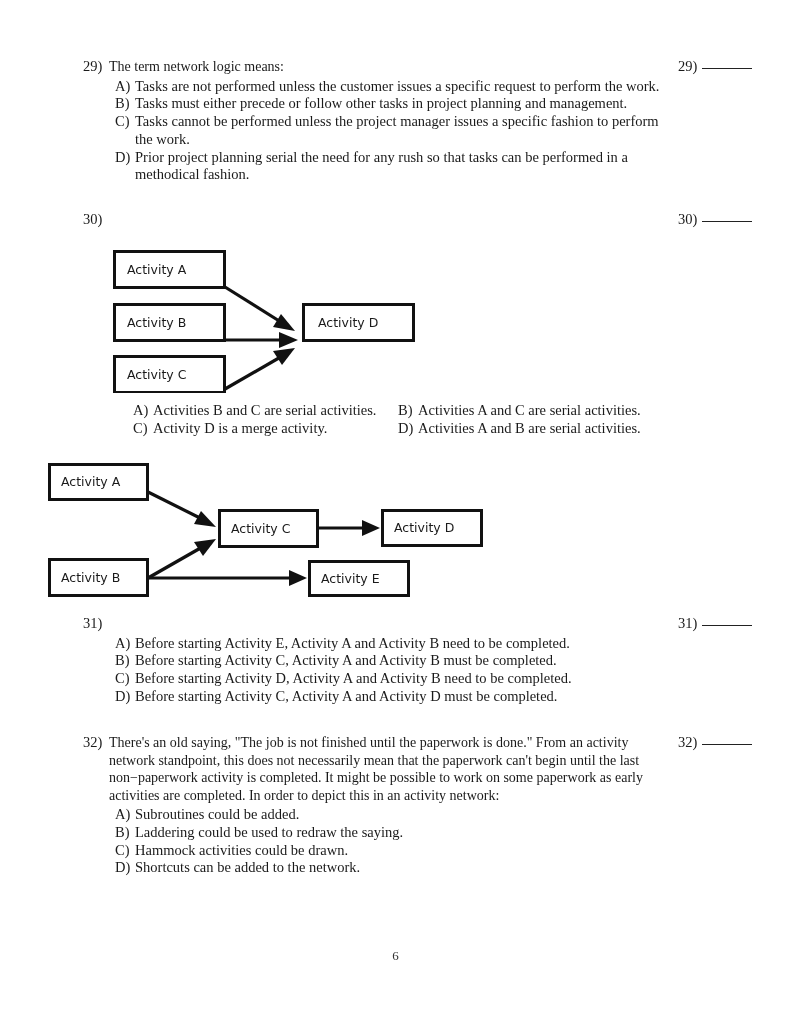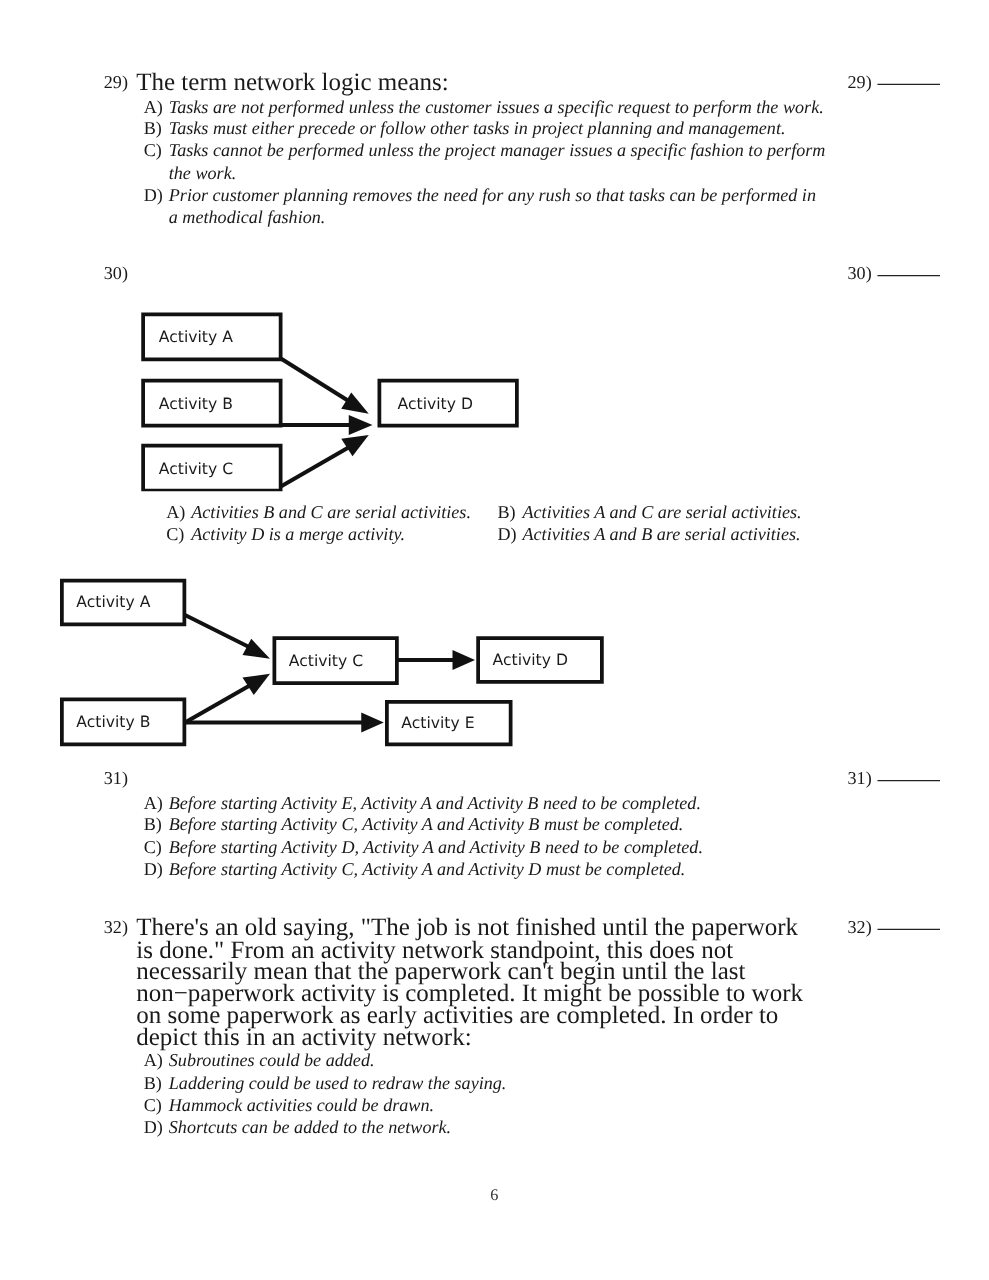--- a/index.html
+++ b/index.html
@@ -31,41 +31,40 @@
     align-items: flex-start;
   }
   .q-num {
     width: 26px;
     flex: 0 0 26px;
     font-size: 14.5px;
     line-height: 17.5px;
     text-align: left;
   }
   .q-stem {
-    font-size: 20px;
+    font-size: 14px;
     line-height: 17.5px;
     text-align: left;
   }
 
   .options {
     margin-top: 2px;
   }
   .option {
     display: flex;
     align-items: flex-start;
     font-size: 14.5px;
     line-height: 17.8px;
   }
   .opt-letter {
     width: 20px;
     flex: 0 0 20px;
   }
   .opt-text {
     flex: 1 1 auto;
-    font-style: italic;
   }
 
   
   .options-2col {
     display: flex;
     flex-wrap: wrap;
   }
   .options-2col .option {
     width: 50%;
     box-sizing: border-box;
@@ -141,21 +140,21 @@
       <div class="option">
         <span class="opt-letter">B)</span>
         <span class="opt-text">Tasks must either precede or follow other tasks in project planning and management.</span>
       </div>
       <div class="option">
         <span class="opt-letter">C)</span>
         <span class="opt-text">Tasks cannot be performed unless the project manager issues a specific fashion to perform the work.</span>
       </div>
       <div class="option">
         <span class="opt-letter">D)</span>
-        <span class="opt-text">Prior customer planning removes the need for any rush so that tasks can be performed in a methodical fashion.</span>
+        <span class="opt-text">Prior project planning serial the need for any rush so that tasks can be performed in a methodical fashion.</span>
       </div>
     </div>
   </div>
 
   <div class="answer-blank" style="left:678px; top:58px;">
     <span>29)</span><span class="blank-line"></span>
   </div>
 
   <div class="question" style="left:83px; top:211px; width:580px;">
     <div class="q-row">

